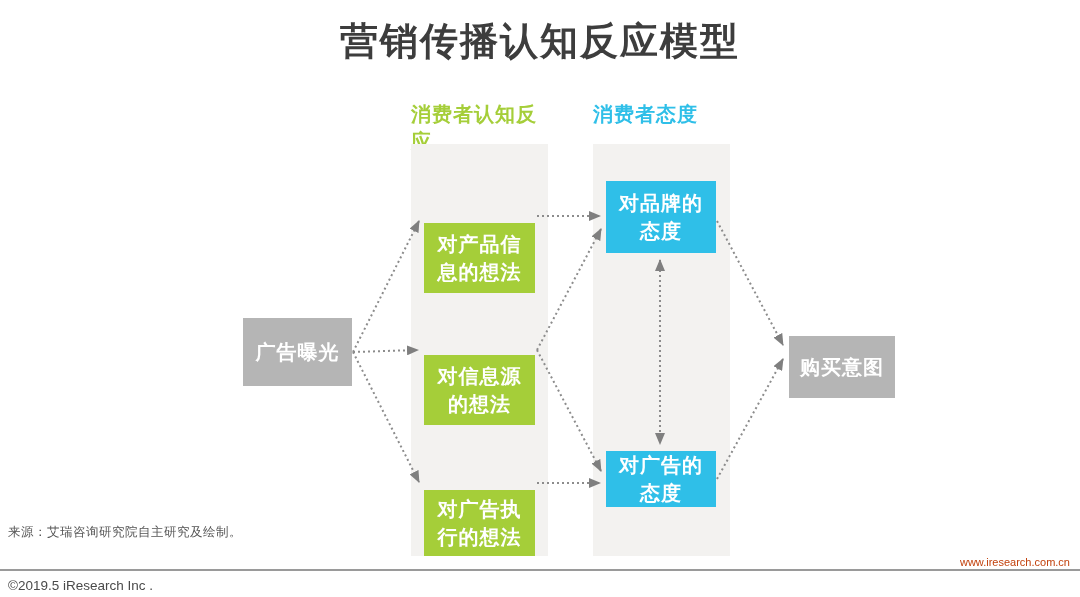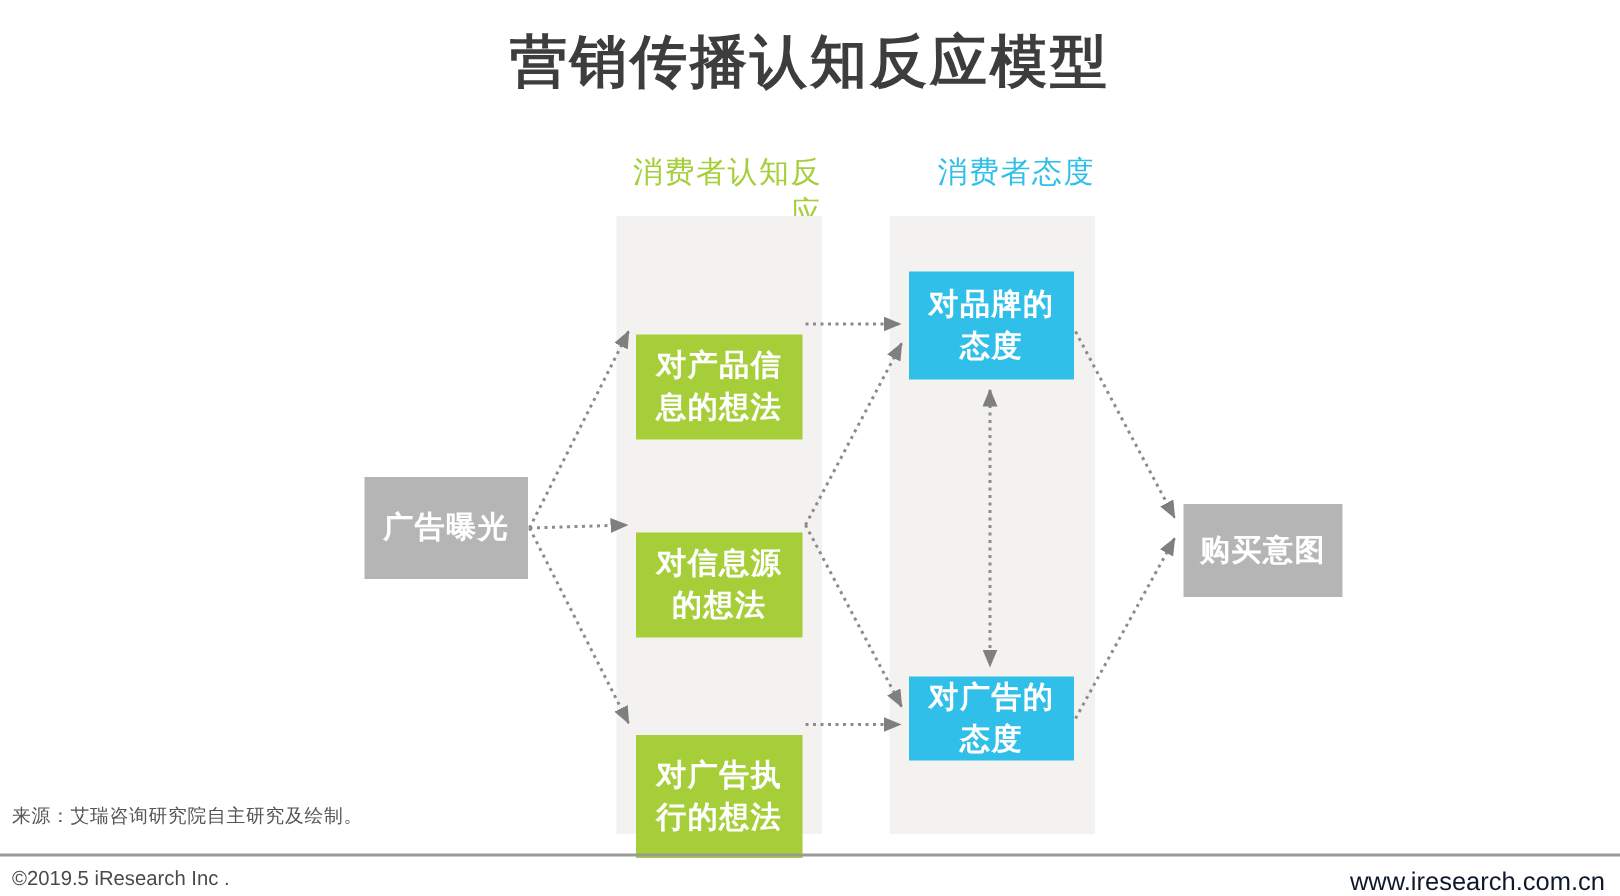--- a/index.html
+++ b/index.html
@@ -10,22 +10,22 @@
   body{background:#ffffff; font-family:"Liberation Sans","DejaVu Sans",sans-serif;}
   .canvas{position:relative; width:1080px; height:597px; background:#ffffff; overflow:hidden;}
 
   .page-title{
     position:absolute; top:16px; left:0; width:100%;
     text-align:center; font-size:38px; font-weight:bold;
     color:var(--titleink); letter-spacing:2px;
   }
 
   .col-header{
-    position:absolute; top:101px; width:137px; text-align:right;
-    font-size:20px; font-weight:normal; letter-spacing:1px;
+    position:absolute; top:101px; width:137px; text-align:left;
+    font-size:20px; font-weight:bold; letter-spacing:1px;
   }
   .col-header.cognitive{left:411px; color:var(--green);}
   .col-header.attitude{left:593px; color:var(--cyan);}
 
   .band{position:absolute; top:144px; width:137px; height:412px; background:var(--band);}
   .band.b1{left:411px;}
   .band.b2{left:593px;}
 
   .edges{position:absolute; left:0; top:0; width:1080px; height:597px; pointer-events:none;}
   .edge{stroke:var(--arrow); stroke-width:2; stroke-dasharray:2 3; fill:none;}
@@ -36,40 +36,40 @@
     color:#ffffff; font-size:20px; font-weight:bold;
     letter-spacing:1px; line-height:1.4; text-align:center;
   }
   .node.gray{background:var(--gray);}
   .node.green{background:var(--green);margin-top:40px;}
   .node.cyan{background:var(--cyan);}
 
   .n-exposure{left:243px; top:318px; width:109px; height:68px;}
   .n-cog1{left:424px; top:183px; width:111px; height:70px;}
   .n-cog2{left:424px; top:315px; width:111px; height:70px;}
-  .n-cog3{left:424px; top:450px; width:111px; height:82px;}
+  .n-cog3{left:424px; top:450px; width:111px; height:66px;}
   .n-att1{left:606px; top:181px; width:110px; height:72px;}
   .n-att2{left:606px; top:451px; width:110px; height:56px;}
   .n-intent{left:789px; top:336px; width:106px; height:62px;}
 
   .source-note{
-    position:absolute; left:8px; top:536px;
+    position:absolute; left:8px; top:524px;
     font-size:12.5px; color:var(--footerink); letter-spacing:0.5px;
   }
   .footer-divider{
     position:absolute; left:0; top:569px; width:1080px; height:2px;
     background:#9a9a9a;
   }
   .copyright{
     position:absolute; left:8px; top:578px;
     font-size:13.5px; color:#4a4a4a;
   }
   .website{
-    position:absolute; right:10px; top:578px;
-    font-size:17px; color:#0f172a;
+    position:absolute; right:10px; top:556px;
+    font-size:11px; color:#c2410c;
   }
 </style>
 </head>
 <body>
 
 <div class="canvas">
 
   <div class="page-title">营销传播认知反应模型</div>
 
   <div class="col-header cognitive">消费者认知反应</div>

